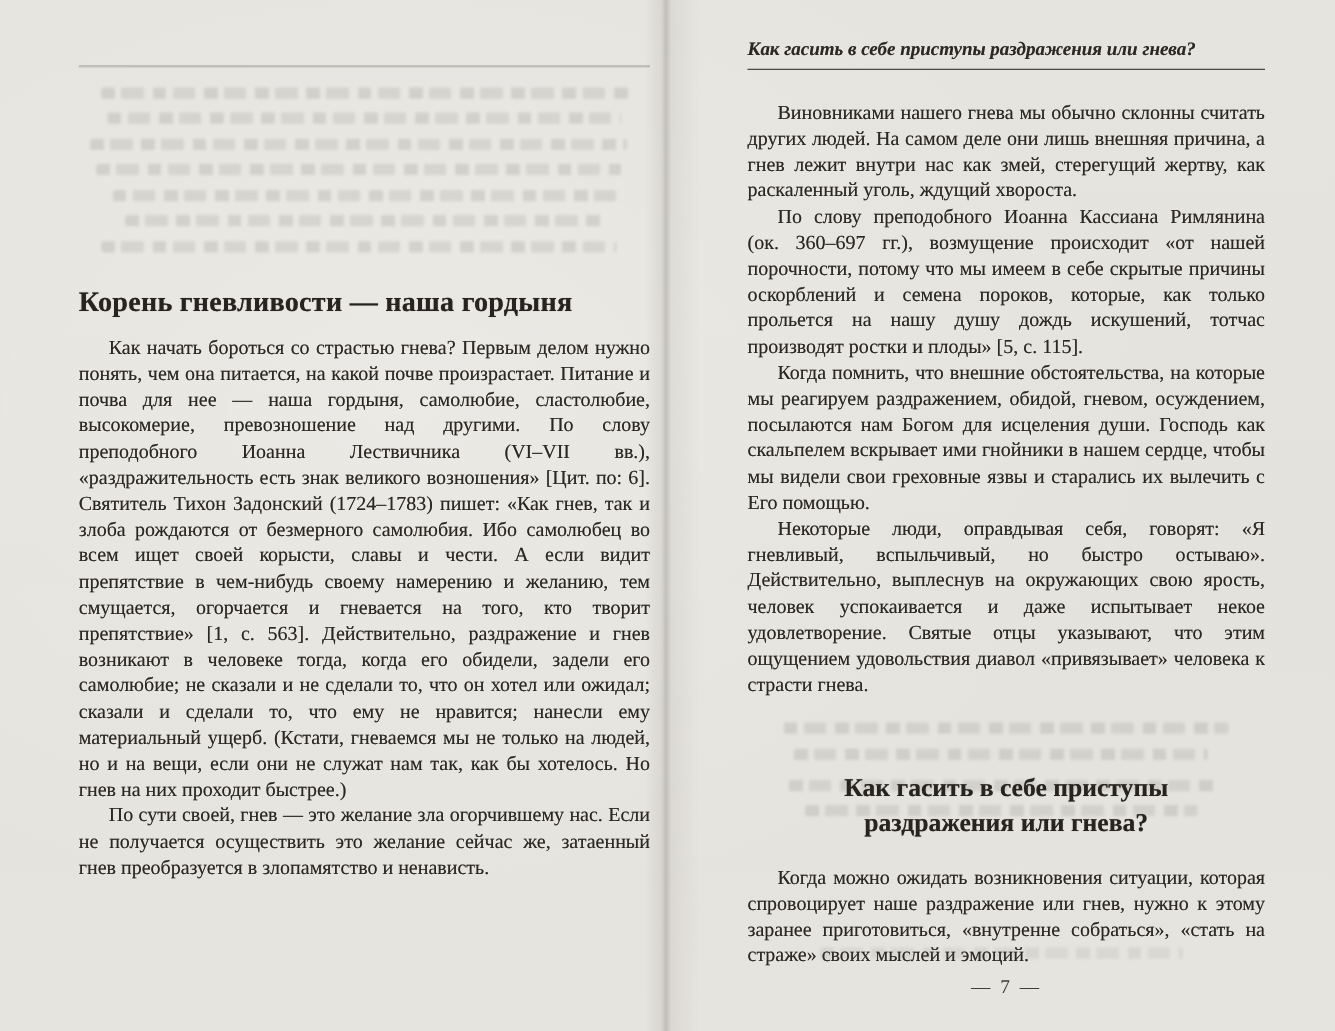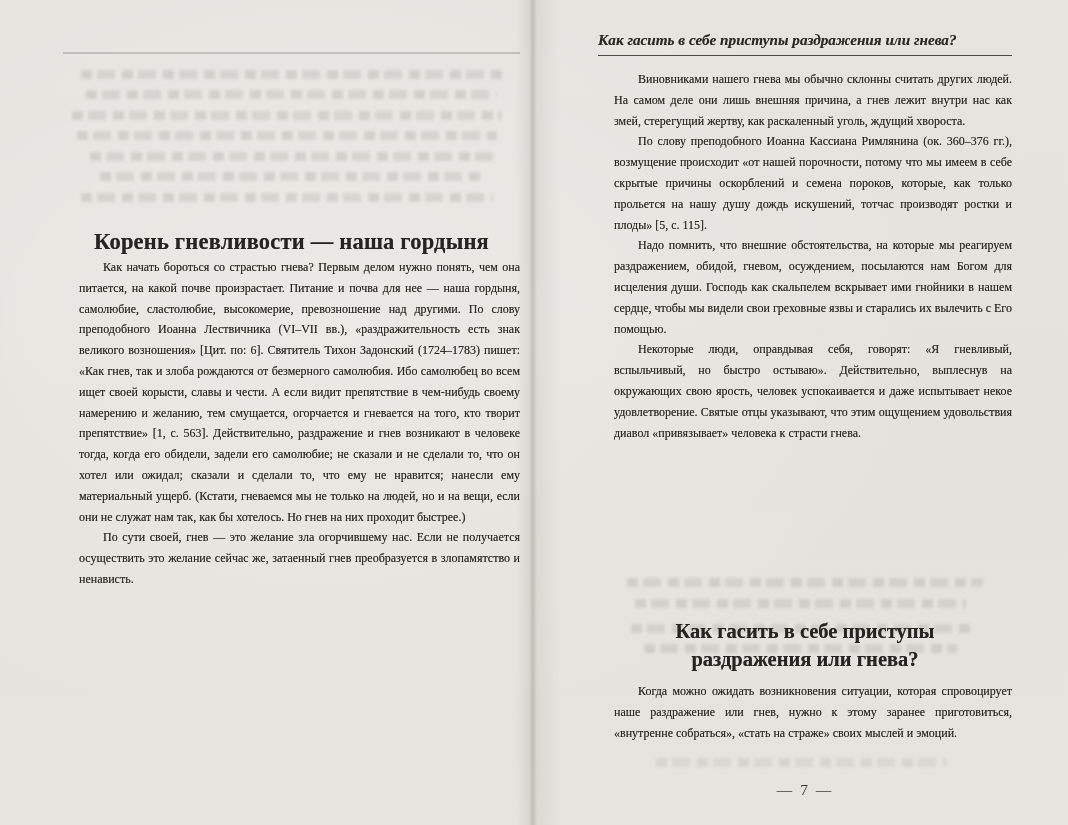--- a/index.html
+++ b/index.html
@@ -24,32 +24,33 @@
       rgba(90,85,75,.10) 30%,
       rgba(60,55,48,.22) 38%,
       rgba(90,85,75,.08) 48%,
       rgba(0,0,0,0) 100%);
   }
   .page { position: absolute; top: 0; color: #2a2722; }
   .page-left  { left: 63px;  width: 457px; }
   .page-right { left: 598px; width: 414px; }
 
   .body-text {
-    position: absolute; left: 16px; right: 0;
-    font-size: 12px; line-height: 20.8px;
+    position: absolute; left: 0; right: 0;
+    font-size: 16px; line-height: 20.8px;
     text-align: justify;
     color: #2b2823;
     text-shadow: 0 0 .5px rgba(43,40,35,.55);
+    margin-top: 12px;
   }
   .body-text p { margin: 0; text-indent: 24px; }
 
   .chapter-heading {
     position: absolute; left: 0; right: 0; top: 214px;
     font-size: 22.5px; font-weight: bold;
-    text-align: center; letter-spacing: .2px;
+    text-align: left; letter-spacing: .2px;
     color: #262320;
     text-shadow: 0 0 .6px rgba(38,35,32,.6);
     font-family: Liberation Serif, serif;
   }
   .left-body { top: 257px; }
 
   .running-head {
     position: absolute; left: 0; right: 0; top: 31px;
     font-size: 15.2px; font-weight: bold; font-style: italic;
     color: #2c2924;
@@ -117,22 +118,22 @@
       <p>По сути своей, гнев — это желание зла огорчившему нас. Если не получается осуществить это желание сейчас же, затаенный гнев преобразуется в злопамятство и ненависть.</p>
     </div>
   </div>
 
   <div class="page page-right">
 
     <div class="running-head">Как гасить в себе приступы раздражения или гнева?</div>
 
     <div class="body-text right-body">
       <p>Виновниками нашего гнева мы обычно склонны считать других людей. На самом деле они лишь внешняя причина, а гнев лежит внутри нас как змей, стерегущий жертву, как раскаленный уголь, ждущий хвороста.</p>
-      <p>По слову преподобного Иоанна Кассиана Римлянина (ок. 360–376 гг.), возмущение происходит «от нашей порочности, потому что мы имеем в себе скрытые причины оскорблений и семена пороков, которые, как только прольется на нашу душу дождь искушений, тотчас производят ростки и плоды» [5, с. 115].</p>
-      <p>Надо помнить, что внешние обстоятельства, на которые мы реагируем раздражением, обидой, гневом, осуждением, посылаются нам Богом для исцеления души. Господь как скальпелем вскрывает ими гнойники в нашем сердце, чтобы мы видели свои греховные язвы и старались их вылечить с Его помощью.</p>
+      <p>По слову преподобного Иоанна Кассиана Римлянина (ок. 360–697 гг.), возмущение происходит «от нашей порочности, потому что мы имеем в себе скрытые причины оскорблений и семена пороков, которые, как только прольется на нашу душу дождь искушений, тотчас производят ростки и плоды» [5, с. 115].</p>
+      <p>Когда помнить, что внешние обстоятельства, на которые мы реагируем раздражением, обидой, гневом, осуждением, посылаются нам Богом для исцеления души. Господь как скальпелем вскрывает ими гнойники в нашем сердце, чтобы мы видели свои греховные язвы и старались их вылечить с Его помощью.</p>
       <p>Некоторые люди, оправдывая себя, говорят: «Я гневливый, вспыльчивый, но быстро остываю». Действительно, выплеснув на окружающих свою ярость, человек успокаивается и даже испытывает некое удовлетворение. Святые отцы указывают, что этим ощущением удовольствия диавол «привязывает» человека к страсти гнева.</p>
     </div>
 
     <div class="ghost ghost-behind" style="top:578px;">
       <div class="g-line" style="width:86%; margin-left:7%;"></div>
       <div class="g-line" style="width:80%; margin-left:9%;"></div>
       <div class="g-line" style="width:83%; margin-left:8%; margin-top:16px;"></div>
       <div class="g-line" style="width:76%; margin-left:11%;"></div>
     </div>
 

